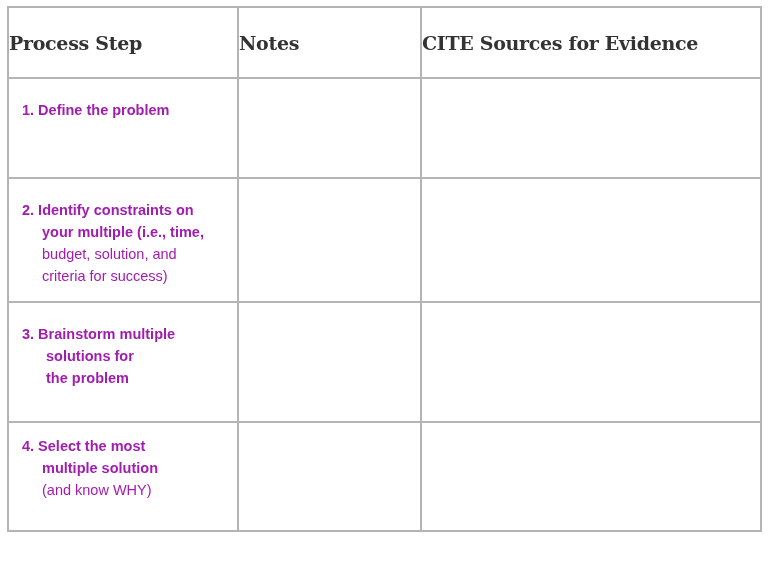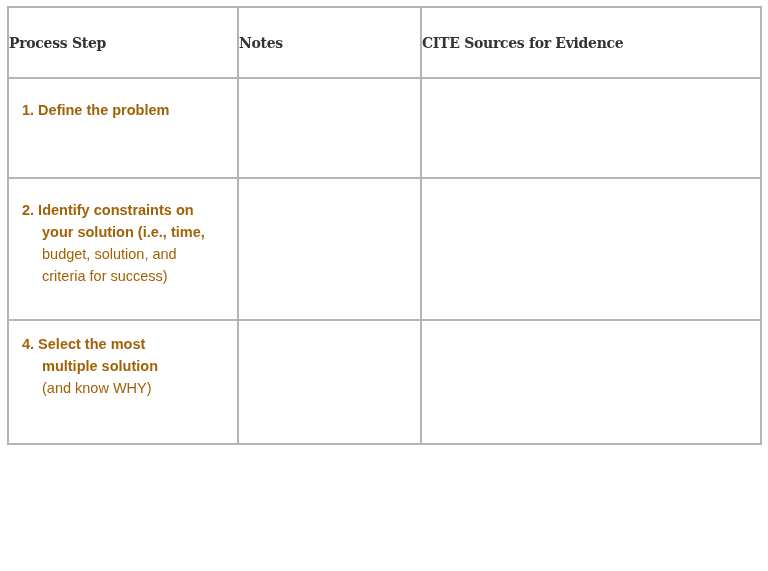--- a/index.html
+++ b/index.html
@@ -17,36 +17,36 @@
     }
     col.c1 { width: 230px; }
     col.c2 { width: 183px; }
     col.c3 { width: 340px; }
     tr.hdr { height: 71px; }
     tr.hdr th {
       vertical-align: middle;
       text-align: left;
       font-family: "DejaVu Serif", serif;
       font-weight: bold;
-      font-size: 14px;
+      font-size: 19px;
       color: #333333;
       letter-spacing: -0.3px;
     }
     th.h1 { padding-left: 13px; }
     th.h2 { padding-left: 18px; margin-left: 8px; }
     th.h3 { padding-left: 19px; margin-left: 40px; }
     tr.r1 { height: 100px; }
-    tr.r2 { height: 142px; margin-top: 8px; }
+    tr.r2 { height: 124px; margin-top: 8px; }
     tr.r3 { height: 120px; }
-    tr.r4 { height: 124px; }
+    tr.r4 { height: 109px; }
     .step {
       font-family: "Liberation Sans", sans-serif;
       font-size: 14.5px;
       line-height: 22px;
-      color: #a16207;
+      color: #a21caf;
       padding: 20px 6px 0 13px;
     }
     .step .line { display: block; }
     .step .indent { padding-left: 20px; }
     .step .indent2 { padding-left: 24px; }
     .step b { font-weight: bold; }
     .step .plain { font-weight: bold; }
   </style>
 </head>
 <body>
@@ -69,23 +69,34 @@
         <b class="line">1. Define the problem</b>
       </div>
     </td>
     <td></td>
     <td></td>
   </tr>
   <tr class="r2">
     <td>
       <div class="step">
         <b class="line">2. Identify constraints on</b>
-        <span class="line indent"><b>your solution</b><span class="plain"> (i.e., time,</span></span>
+        <span class="line indent"><b>your multiple</b><span class="plain"> (i.e., time,</span></span>
         <span class="line indent">budget, solution, and</span>
         <span class="line indent">criteria for success)</span>
+      </div>
+    </td>
+    <td></td>
+    <td></td>
+  </tr>
+  <tr class="r3">
+    <td>
+      <div class="step">
+        <b class="line">3.  Brainstorm multiple</b>
+        <b class="line indent2">solutions for</b>
+        <b class="line indent2">the problem</b>
       </div>
     </td>
     <td></td>
     <td></td>
   </tr>
   <tr class="r4">
     <td>
       <div class="step" style="padding-top:12px;">
         <b class="line">4.  Select the most</b>
         <b class="line indent">multiple solution</b>

